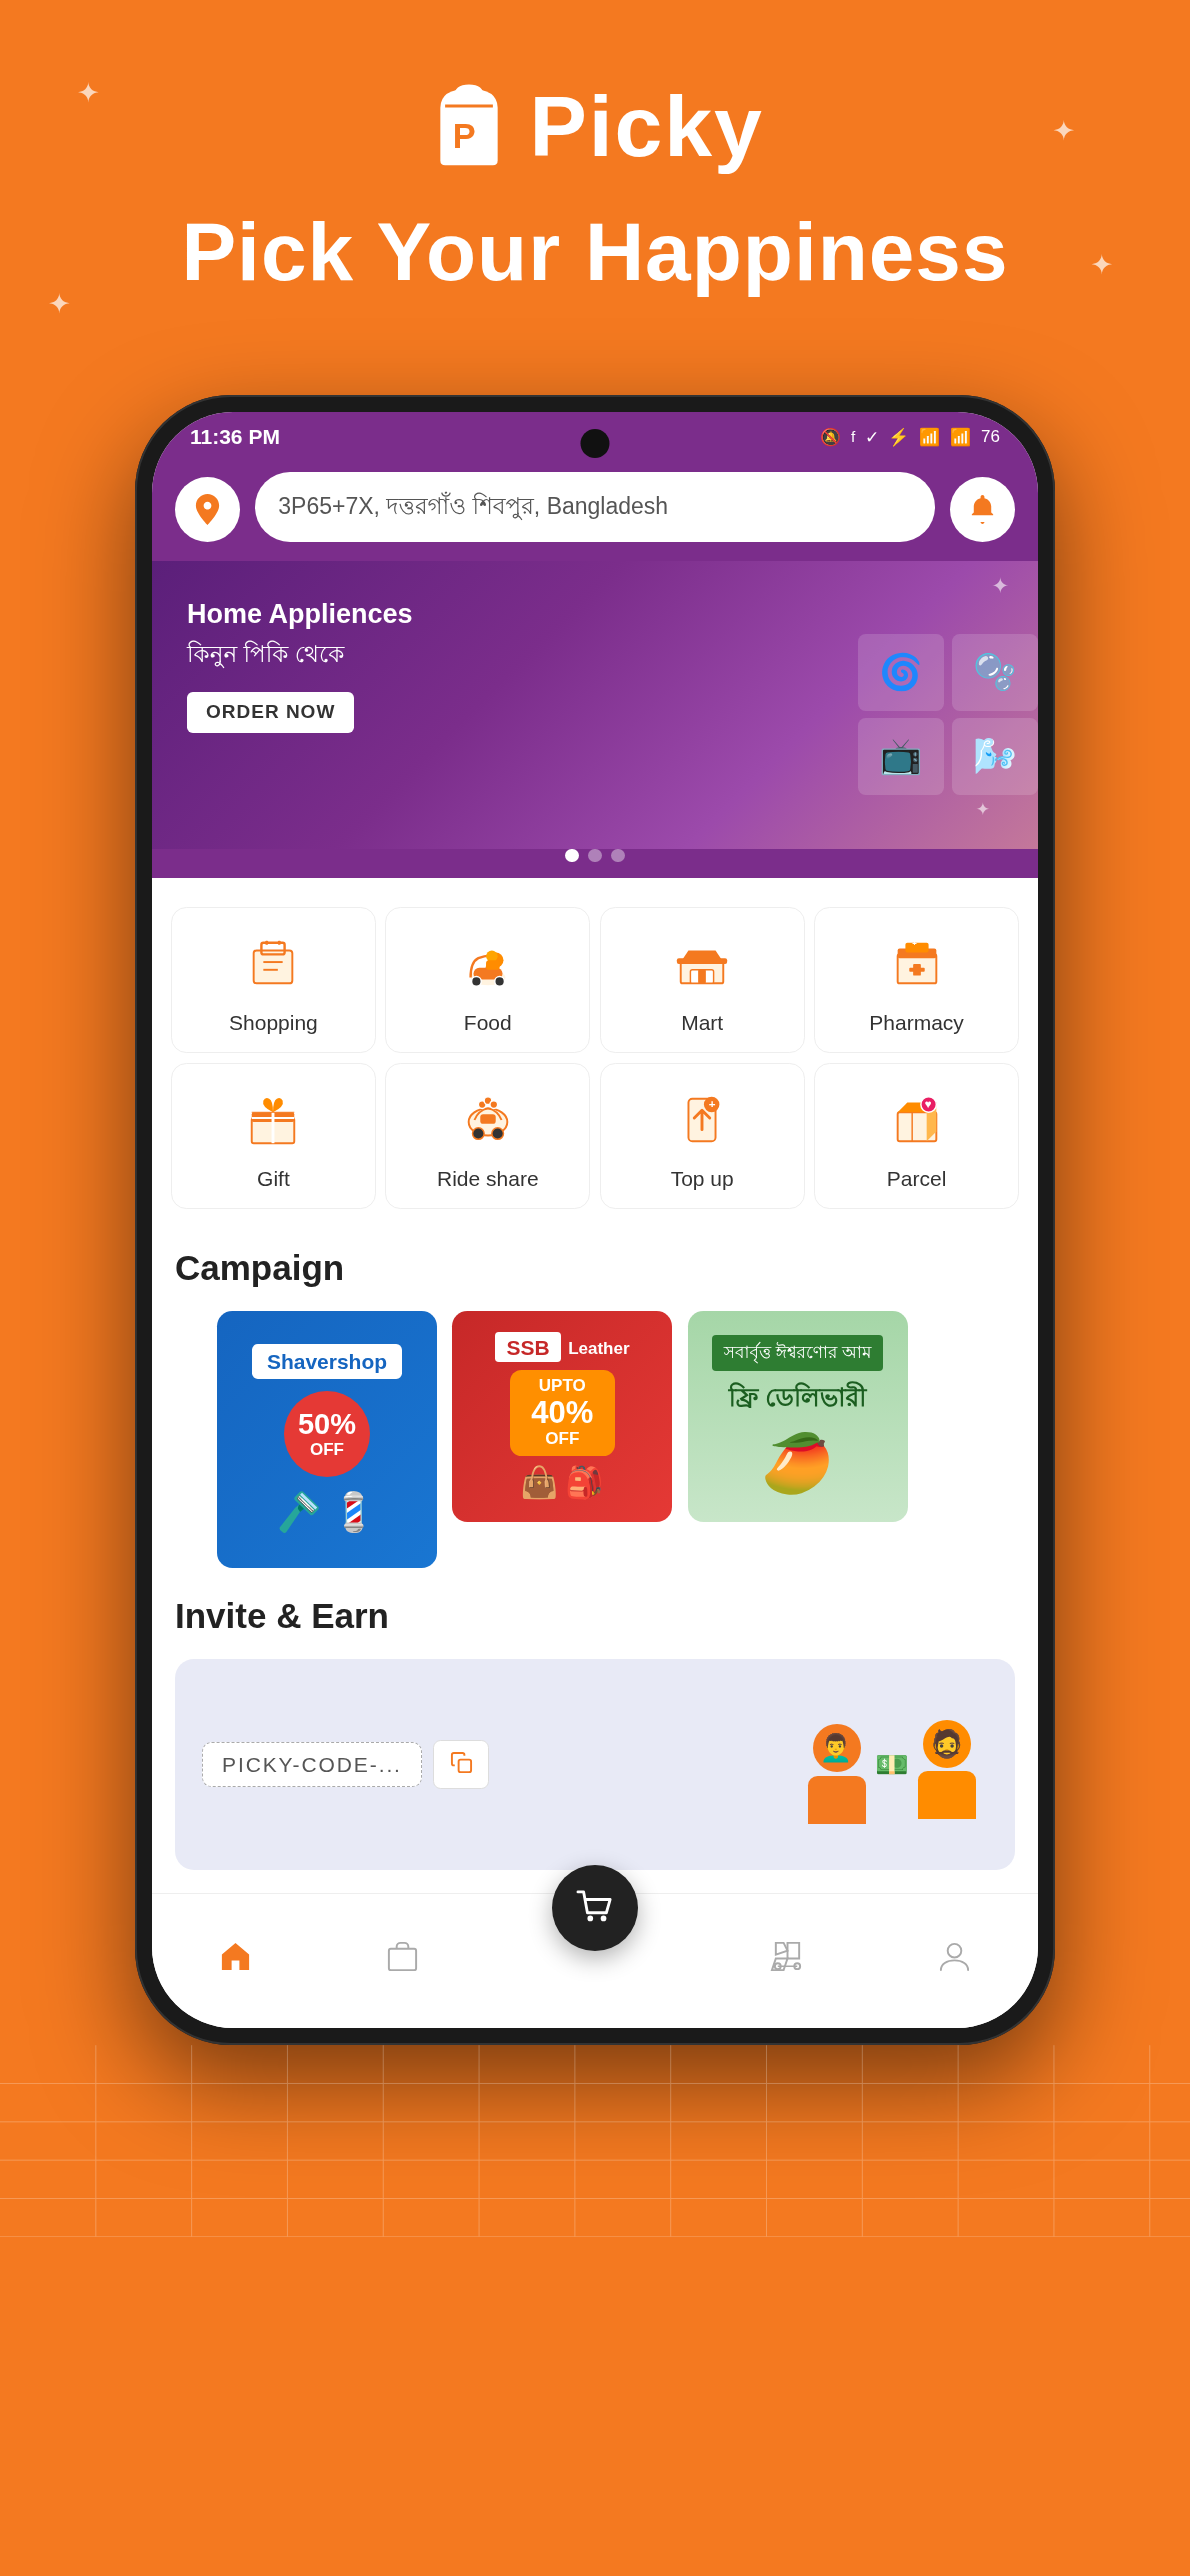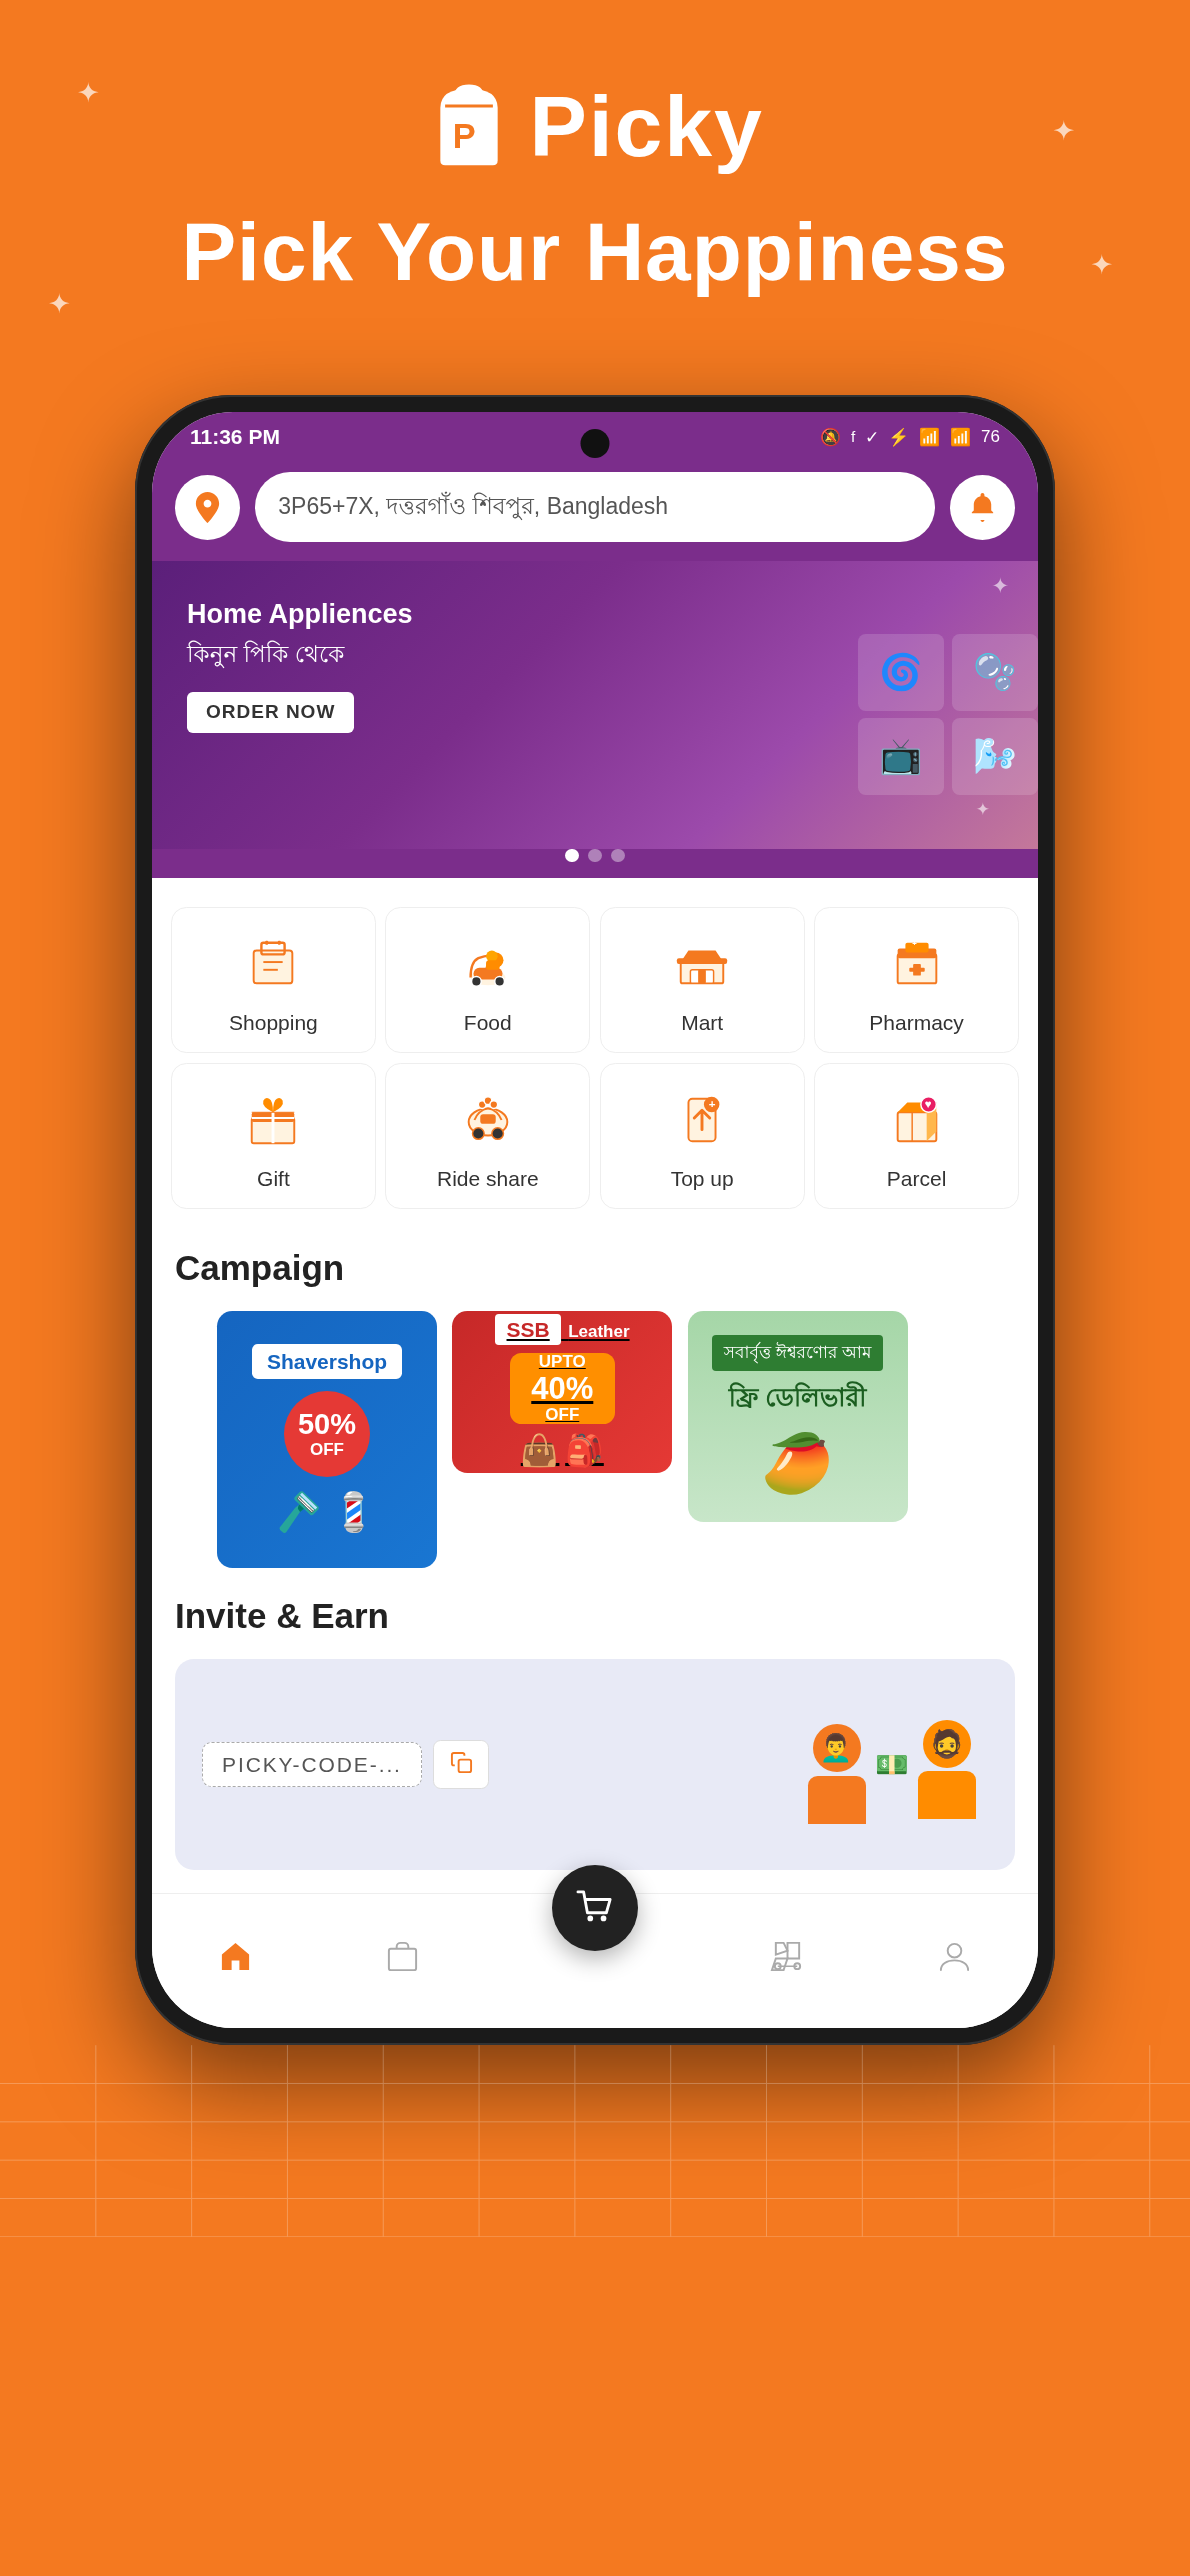--- a/index.html
+++ b/index.html
@@ -110,21 +110,21 @@
       height: 29px;
       background: #111;
       border-radius: 50%;
       z-index: 10;
     }
 
     
     .search-bar-row {
       background: #7B2D8B;
       display: flex;
-      align-items: center;
+      align-items: flex-end;
       padding: 15.3px 23px 19px;
       gap: 15.3px;
     }
 
     .location-btn {
       background: white;
       border-radius: 50%;
       width: 65px;
       height: 65px;
       display: flex;
@@ -357,28 +357,27 @@
       justify-content: center;
       font-size: 27px;
       font-weight: 900;
       line-height: 1.1;
       margin-bottom: 9.6px;
     }
 
     .card-ssb {
       background: linear-gradient(135deg, #C62828, #E53935);
       width: 220px;
-      height: 162px;
+      height: 211px;
       display: flex;
       flex-direction: column;
       align-items: center;
       justify-content: center;
       padding: 15.3px;
       position: relative;
-      text-decoration: underline;
     }
 
     .ssb-logo {
       color: white;
       font-size: 25px;
       font-weight: 900;
       margin-bottom: 9.6px;
     }
 
     .ssb-badge {

